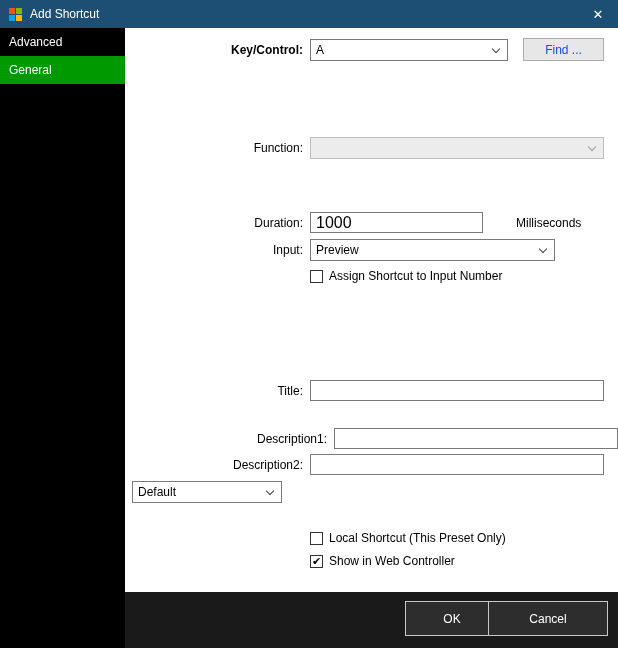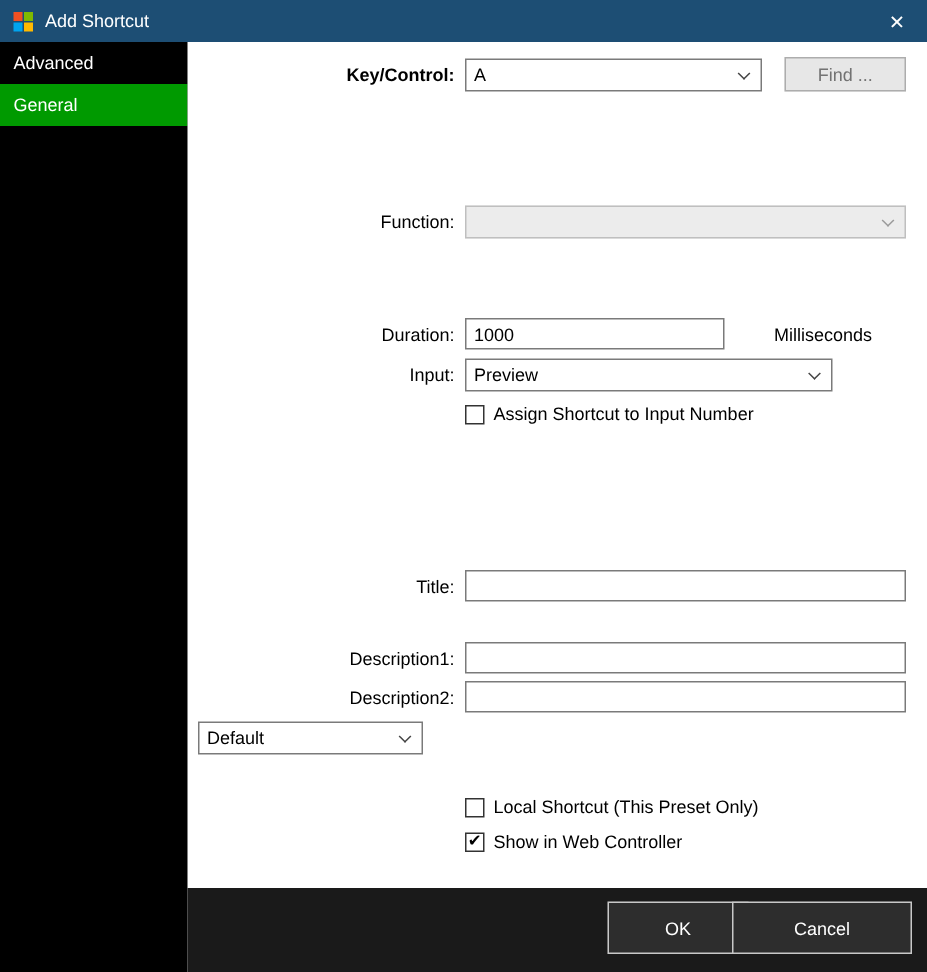--- a/index.html
+++ b/index.html
@@ -72,30 +72,30 @@
     position: absolute; right: 8px; top: 6px;
     width: 6px; height: 6px;
     border-right: 1.5px solid #444; border-bottom: 1.5px solid #444;
     transform: rotate(45deg);
   }
   .combo.disabled .chev { border-color: #9a9a9a; }
 
   
   .textbox {
     height: 21px; border: 1px solid #7a7a7a; background: #fff;
-    padding: 0 5px; font-family: "Liberation Sans", sans-serif; font-size: 12px;
+    padding: 0 5px; font-family: "Liberation Sans", sans-serif; font-size: 16px;
     outline: none;
   }
 
   
   .btn-light {
     width: 81px; height: 23px;
     background: #e7e7e7; border: 1px solid #adadad;
     font-family: "Liberation Sans", sans-serif; font-size: 12px;
-    color: #737373; cursor: default;
+    color: #1d4ed8; cursor: default;
   }
 
   
   .check-row { position: absolute; left: 185px; display: flex; align-items: center; }
   .checkbox {
     width: 13px; height: 13px; background: #fff; border: 1px solid #333;
     display: inline-flex; align-items: center; justify-content: center;
     font-size: 11px; line-height: 11px; color: #000; cursor: default;
   }
   .check-label { margin-left: 6px; }
@@ -178,21 +178,21 @@
     <div class="check-row" style="top: 241px;">
       <span class="checkbox"></span>
       <span class="check-label">Assign Shortcut to Input Number</span>
     </div>
 
     <div class="row" style="top: 352px;">
       <span class="lbl">Title:</span>
       <input class="textbox ctl" style="width: 294px;" value="">
     </div>
 
-    <div class="row" style="top: 400px;">
+    <div class="row" style="top: 400px; padding-left: 24px;">
       <span class="lbl">Description1:</span>
       <input class="textbox ctl" style="width: 294px;" value="">
     </div>
 
     <div class="row" style="top: 426px;">
       <span class="lbl">Description2:</span>
       <input class="textbox ctl" style="width: 294px;" value="">
     </div>
 
     <div class="row" style="top: 453px;">

